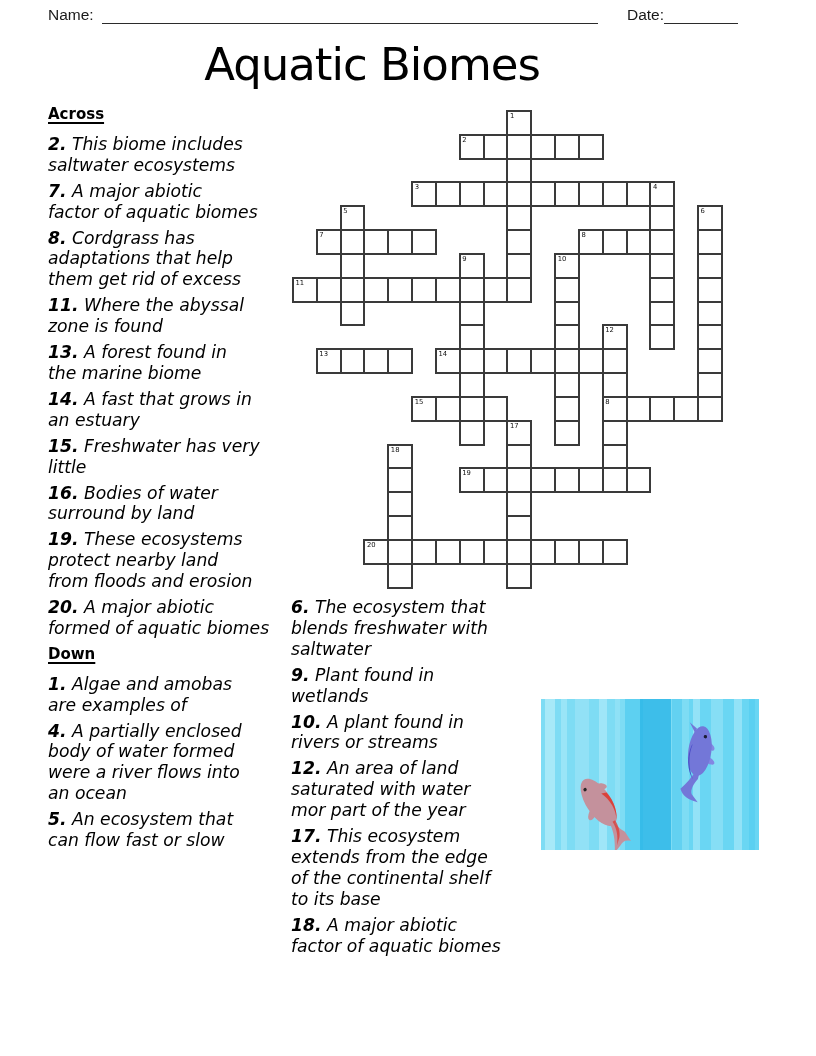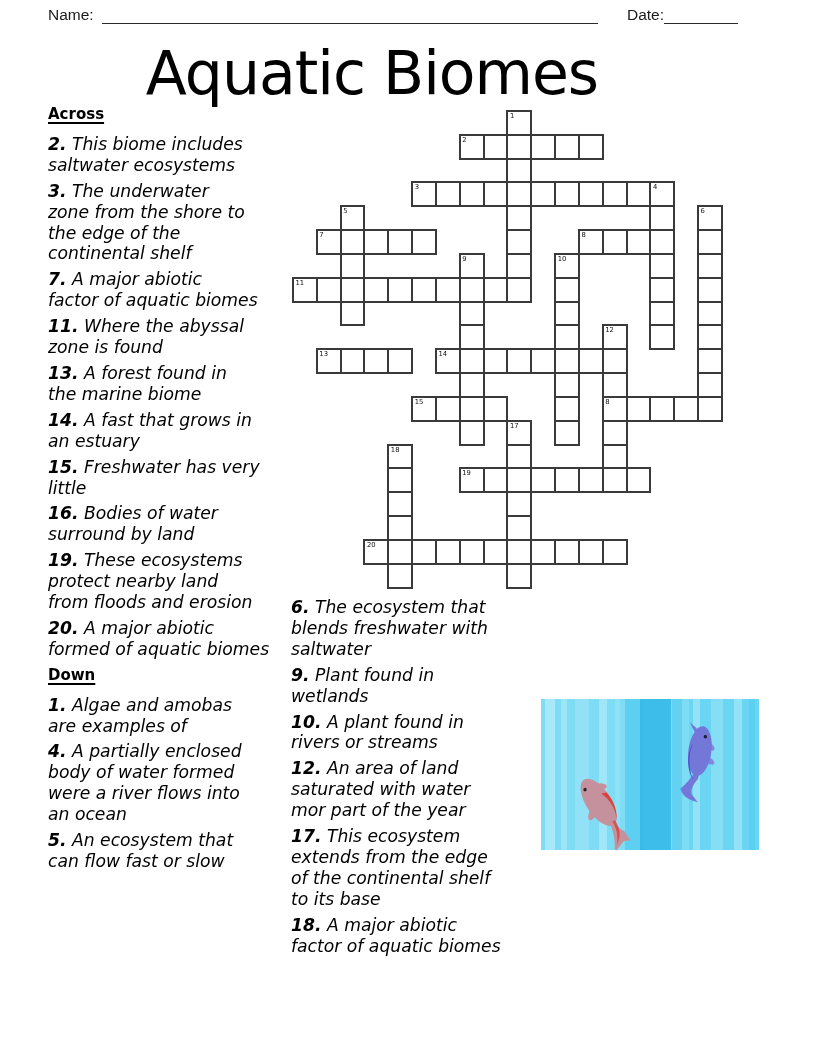--- a/index.html
+++ b/index.html
@@ -5,21 +5,21 @@
   html,body{margin:0;padding:0;}
   body{width:816px;height:1056px;background:#ffffff;position:relative;overflow:hidden;
        font-family:"DejaVu Sans","Liberation Sans",sans-serif;color:#000;}
   .abs{position:absolute;}
 
   
   .hdr-label{font-family:"Liberation Sans",sans-serif;font-size:15.5px;color:#1a1a1a;}
   .fill-line{border-bottom:1.6px solid #2b2b2b;height:0;}
 
   
-  .title{left:0;top:38px;width:744px;text-align:center;font-size:60px;letter-spacing:-1px;color:#000;}
+  .title{left:0;top:38px;width:744px;text-align:center;font-size:45px;letter-spacing:-1px;color:#000;}
 
   
   .clue-col{line-height:20.9px;font-size:17.2px;}
   .clue-head{font-size:15px;font-weight:bold;text-decoration:underline;
              text-decoration-thickness:2px;text-underline-offset:3px;margin:0 0 9px 0;}
   .clue{margin:0 0 5px 0;font-style:italic;}
   .clue b{letter-spacing:0;}
   .clue .clue-text{white-space:pre;}
 
   
@@ -40,26 +40,25 @@
 <div class="abs hdr-label" style="left:627px;top:6px;">Date:</div>
 <div class="abs fill-line" style="left:664px;top:23px;width:74px;"></div>
 
 <div class="abs title">Aquatic Biomes</div>
 
 <div class="abs clue-col" style="left:48px;top:104px;width:258px;">
   <p class="clue-head">Across</p>
   <div id="across-left-clues">
       <p class="clue"><b>2.</b><span class="clue-text"> This biome includes
 saltwater ecosystems</span></p>
-      <p class="clue"><b>3.</b><span class="clue-text"> The underwater
-zone from the shore to
-the edge of the
-continental shelf</span></p>
       <p class="clue"><b>7.</b><span class="clue-text"> A major abiotic
 factor of aquatic biomes</span></p>
+      <p class="clue"><b>8.</b><span class="clue-text"> Cordgrass has
+adaptations that help
+them get rid of excess</span></p>
       <p class="clue"><b>11.</b><span class="clue-text"> Where the abyssal
 zone is found</span></p>
       <p class="clue"><b>13.</b><span class="clue-text"> A forest found in
 the marine biome</span></p>
       <p class="clue"><b>14.</b><span class="clue-text"> A fast that grows in
 an estuary</span></p>
       <p class="clue"><b>15.</b><span class="clue-text"> Freshwater has very
 little</span></p>
       <p class="clue"><b>16.</b><span class="clue-text"> Bodies of water
 surround by land</span></p>

